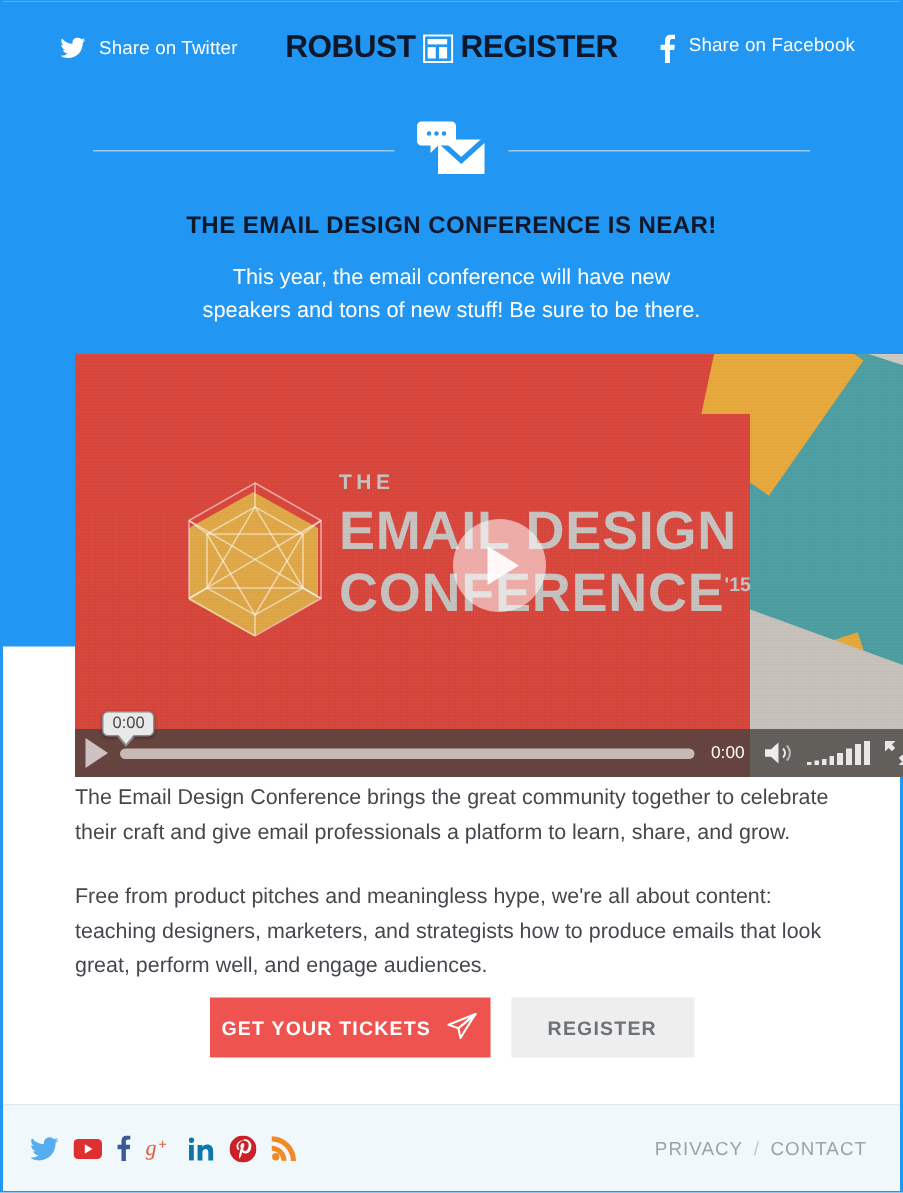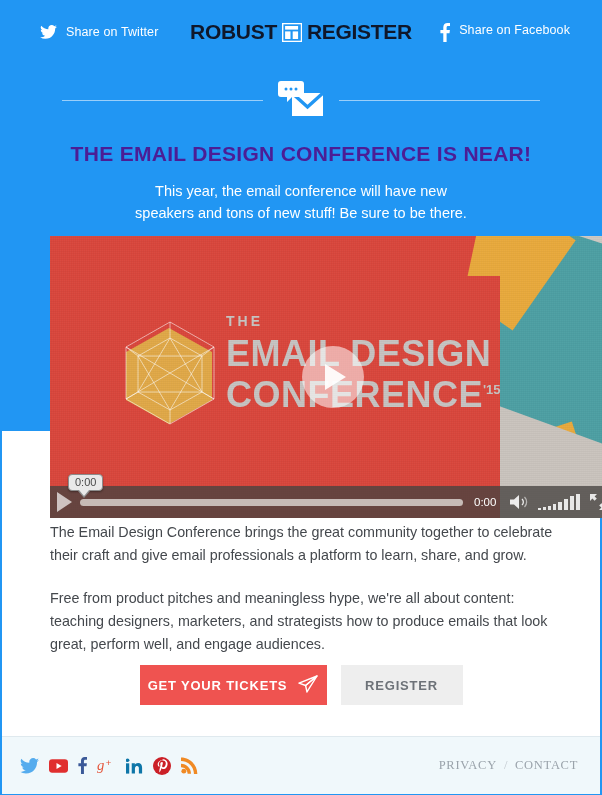--- a/index.html
+++ b/index.html
@@ -84,22 +84,22 @@
   }
   .divider .env-icon {
     margin: 0 14px;
     display: flex;
     align-items: center;
   }
 
   .hero-title {
     margin-top: 21px;
     text-align: center;
-    color: #4c1d95;
-    font-size: 21px;
+    color: #0f172a;
+    font-size: 16px;
     font-weight: bold;
     letter-spacing: .3px;
   }
 
   .hero-sub {
     margin-top: 14px;
     text-align: center;
     color: #ffffff;
     font-size: 14.5px;
     line-height: 22px;
@@ -387,21 +387,20 @@
     gap: 10px;
   }
   .soc .s { display: flex; align-items: center; cursor: pointer; }
   .legal {
     display: flex;
     align-items: center;
     gap: 7px;
     color: #9aa3ab;
     font-size: 12.5px;
     letter-spacing: .7px;
-    font-family: Liberation Serif, serif;
   }
   .legal a { color: #9aa3ab; text-decoration: none; cursor: pointer; }
   .legal .sep { color: #c1c8ce; }
 </style>
 </head>
 <body>
 
 <div class="email-wrap">
 
   <div class="hero">

